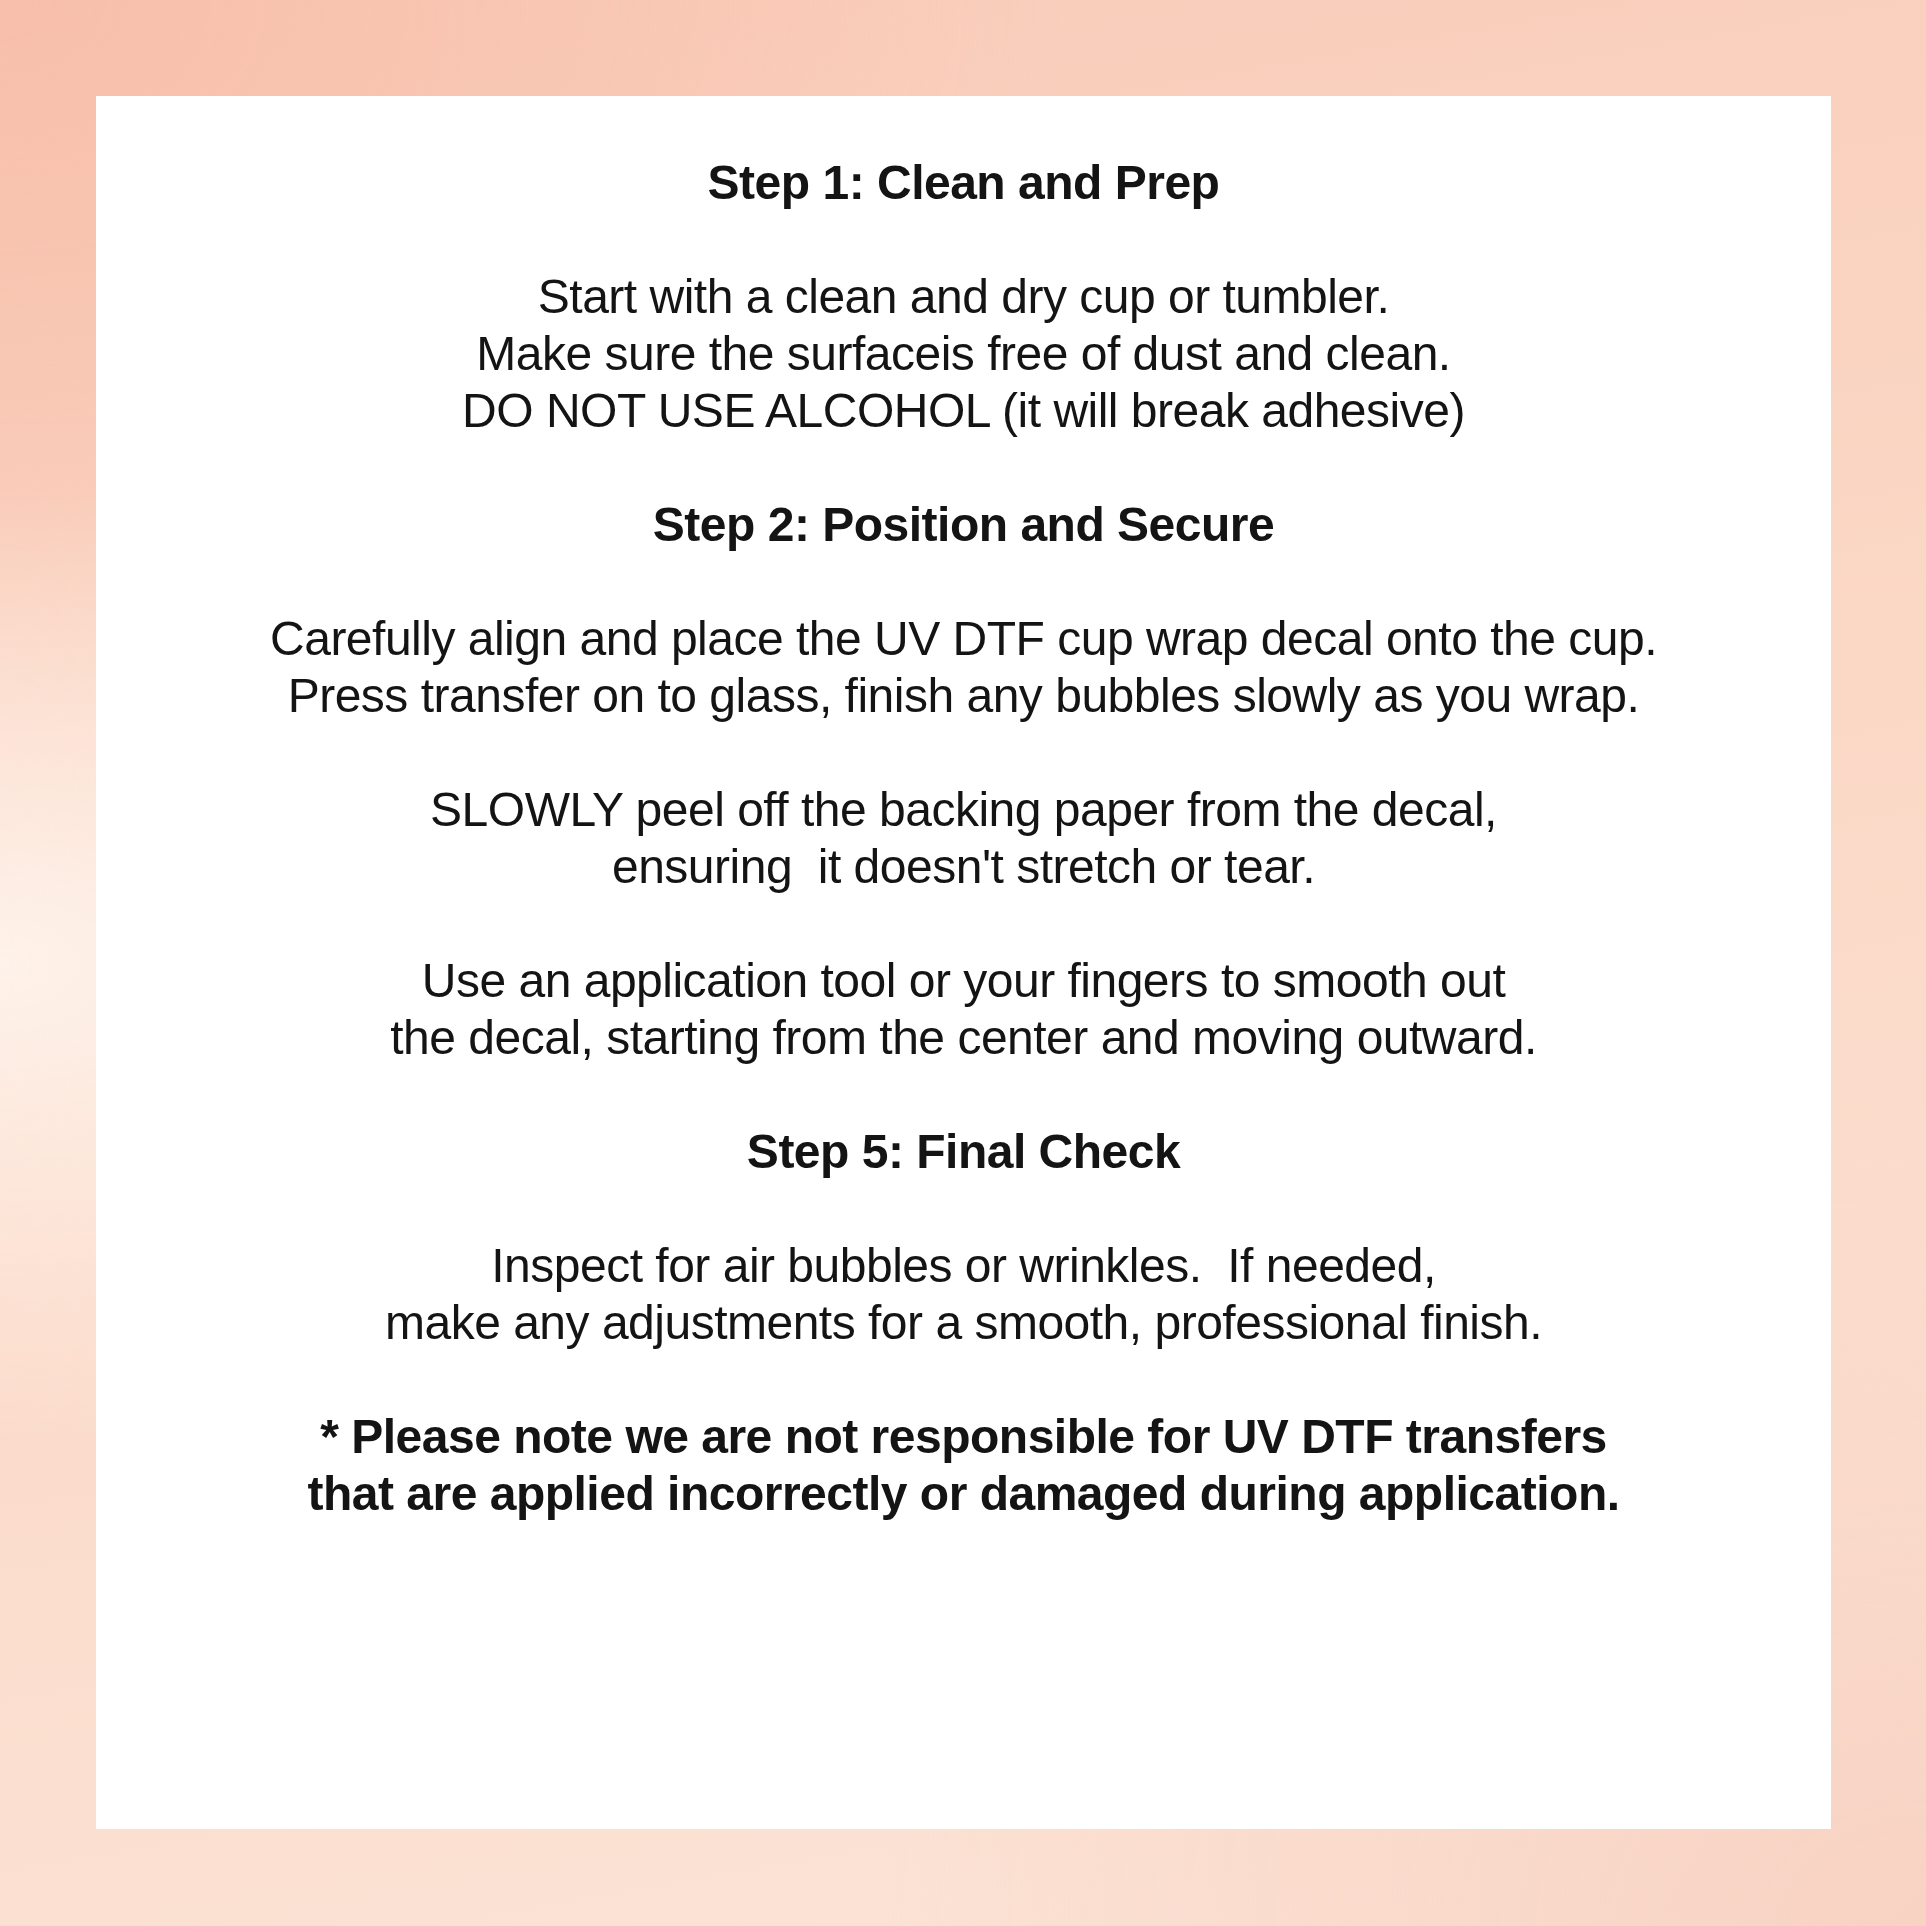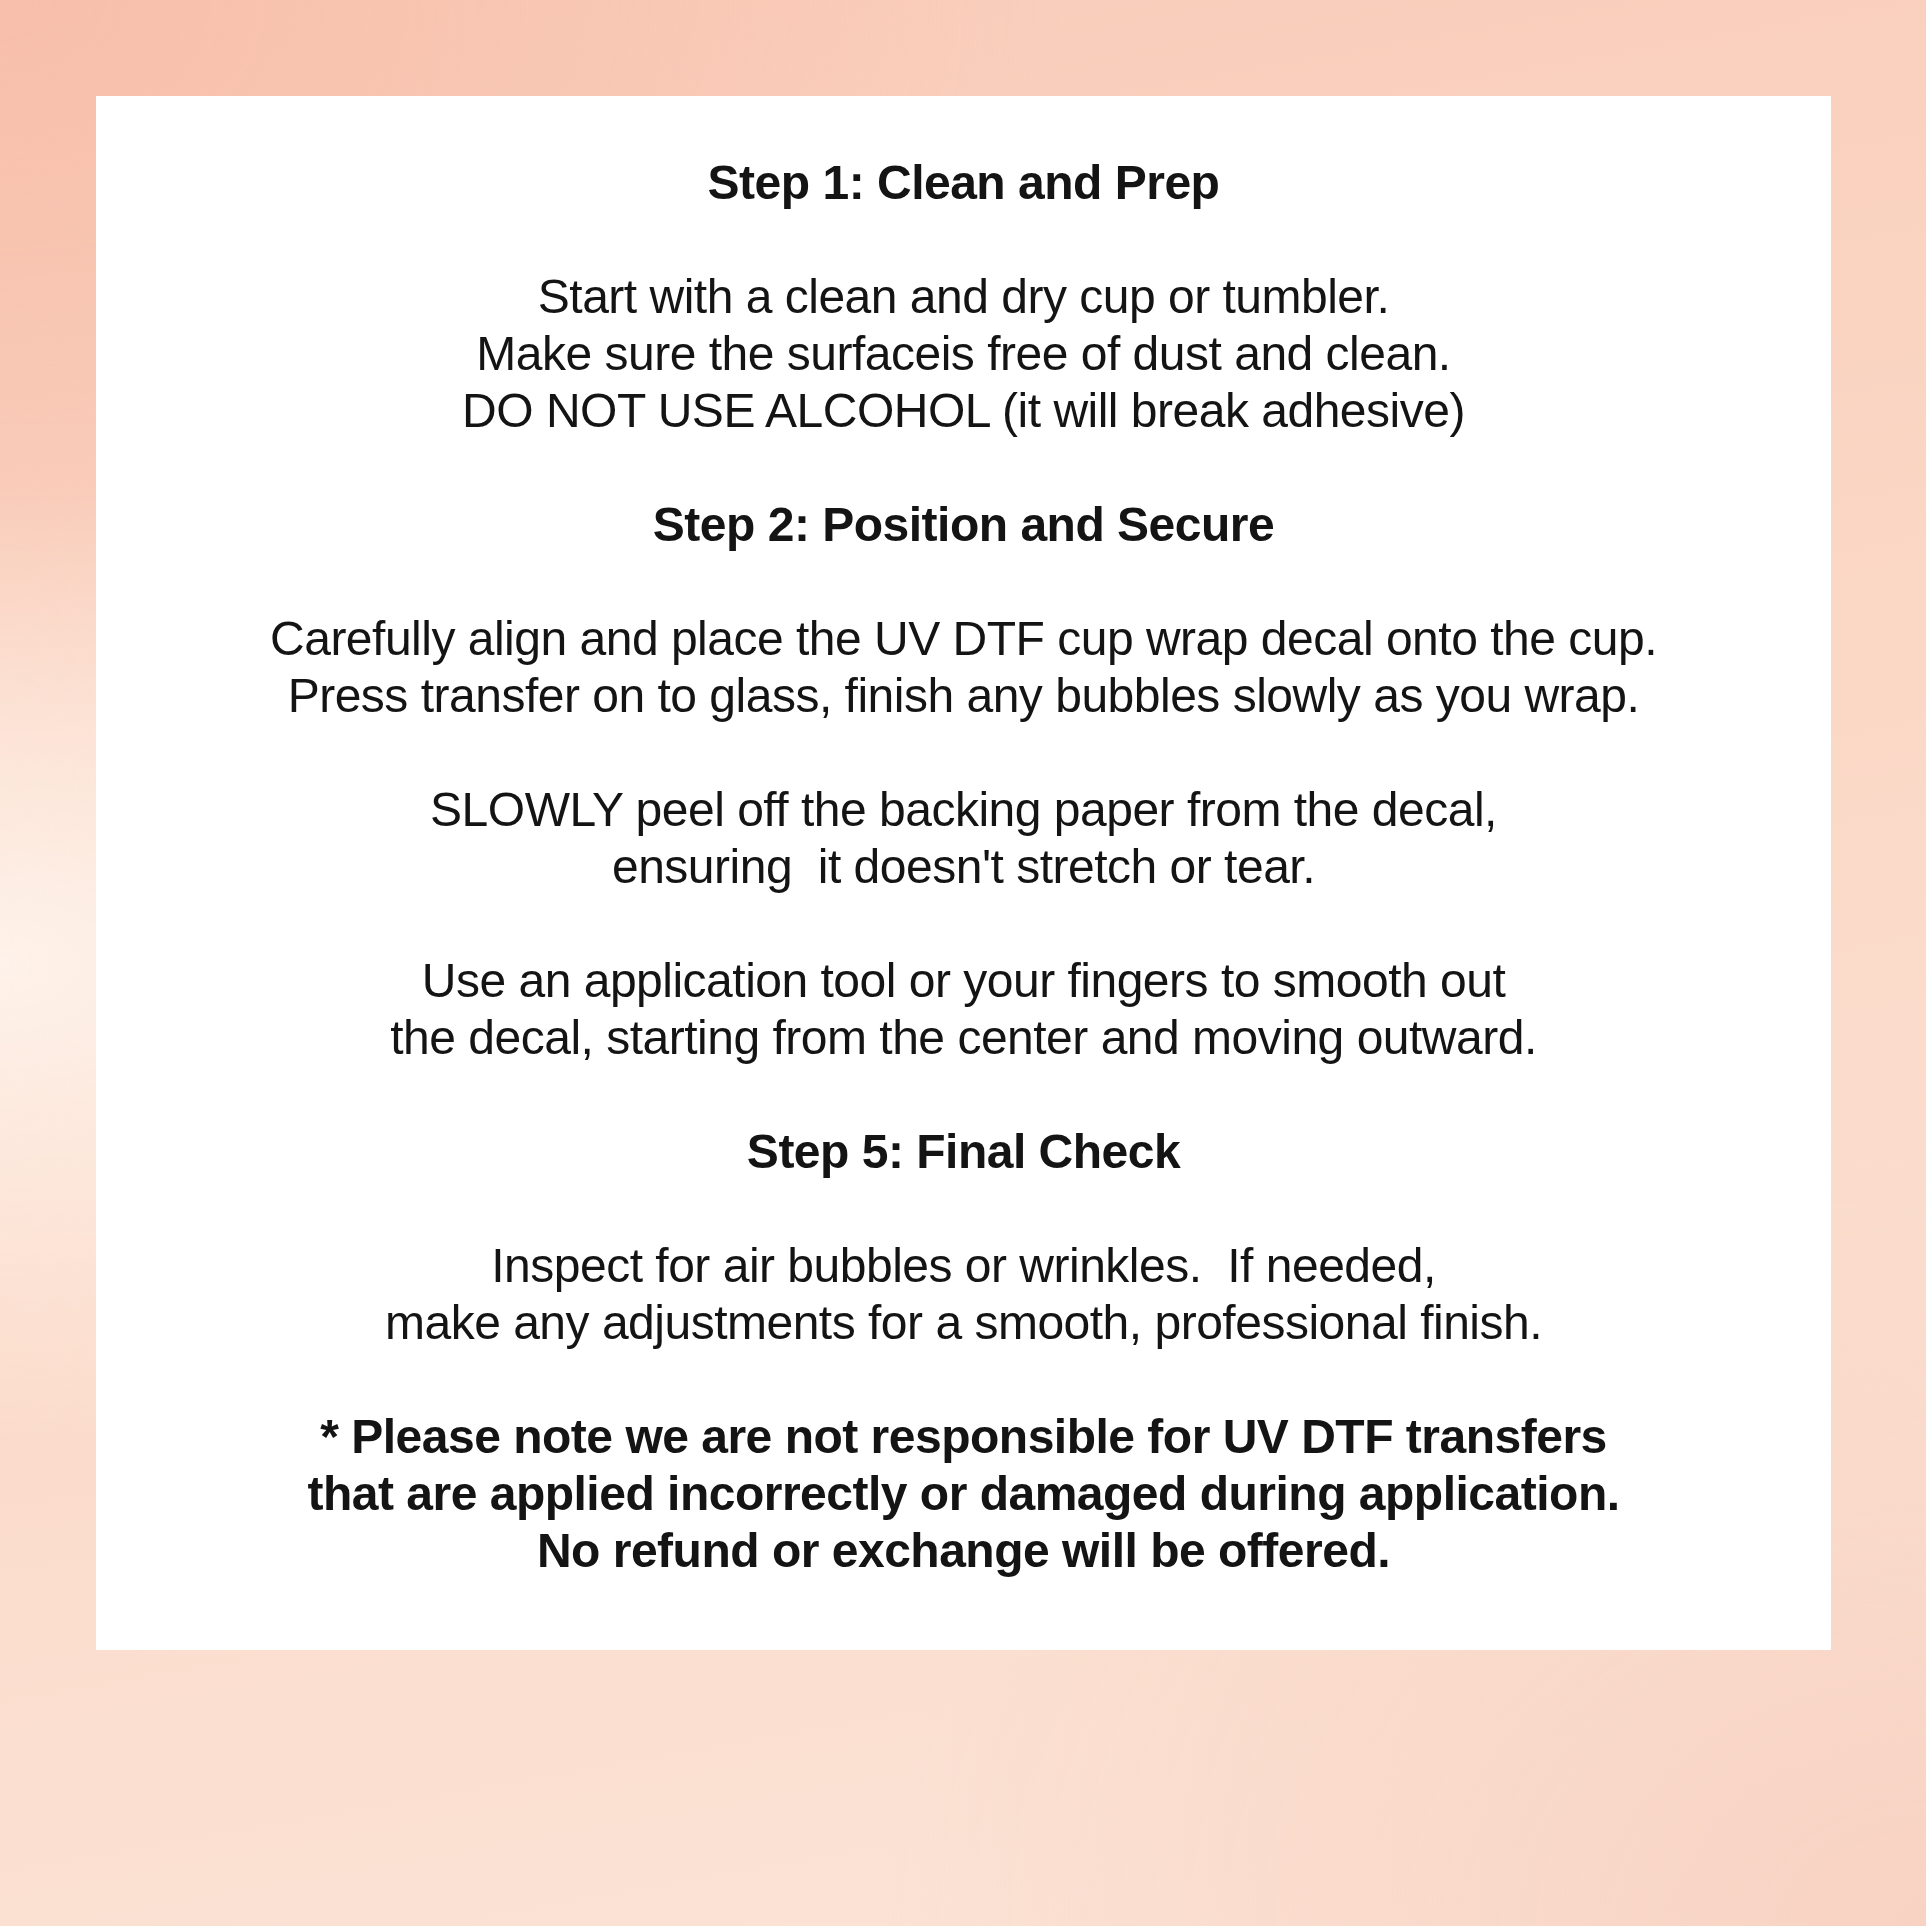--- a/index.html
+++ b/index.html
@@ -18,21 +18,21 @@
       radial-gradient(ellipse 45% 26% at 0% 50%, #fef2ea 0%, rgba(254,242,234,0) 95%),
       radial-gradient(ellipse 58% 40% at 0% 0%, #f7bfab 0%, rgba(247,191,171,0) 95%),
       radial-gradient(ellipse 60% 45% at 100% 100%, #f8d2c2 0%, rgba(248,210,194,0) 90%),
       linear-gradient(170deg, #f9ccb9 0%, #fbd8c6 45%, #fbe4d7 100%);
   }
   .card {
     position: absolute;
     left: 96px;
     top: 96px;
     width: 1735px;
-    height: 1554px;
+    height: 1733px;
     box-sizing: border-box;
     background: #ffffff;
     padding: 58px 38px 0 38px;
     text-align: center;
     color: #141414;
   }
   .block {
     margin: 0 0 57px 0;
     padding: 0;
   }
@@ -87,17 +87,16 @@
 
   <div class="block heading">Step 5: Final Check</div>
   <div class="block">
     <span class="line">Inspect for air bubbles or wrinkles.  If needed,</span>
     <span class="line">make any adjustments for a smooth, professional finish.</span>
   </div>
 
   <div class="block disclaimer">
     <span class="line">* Please note we are not responsible for UV DTF transfers</span>
     <span class="line">that are applied incorrectly or damaged during application.</span>
-    <span class="line">No refund or exchange will be offered.</span>
   </div>
 
 </div>
 
 
 </body></html>

